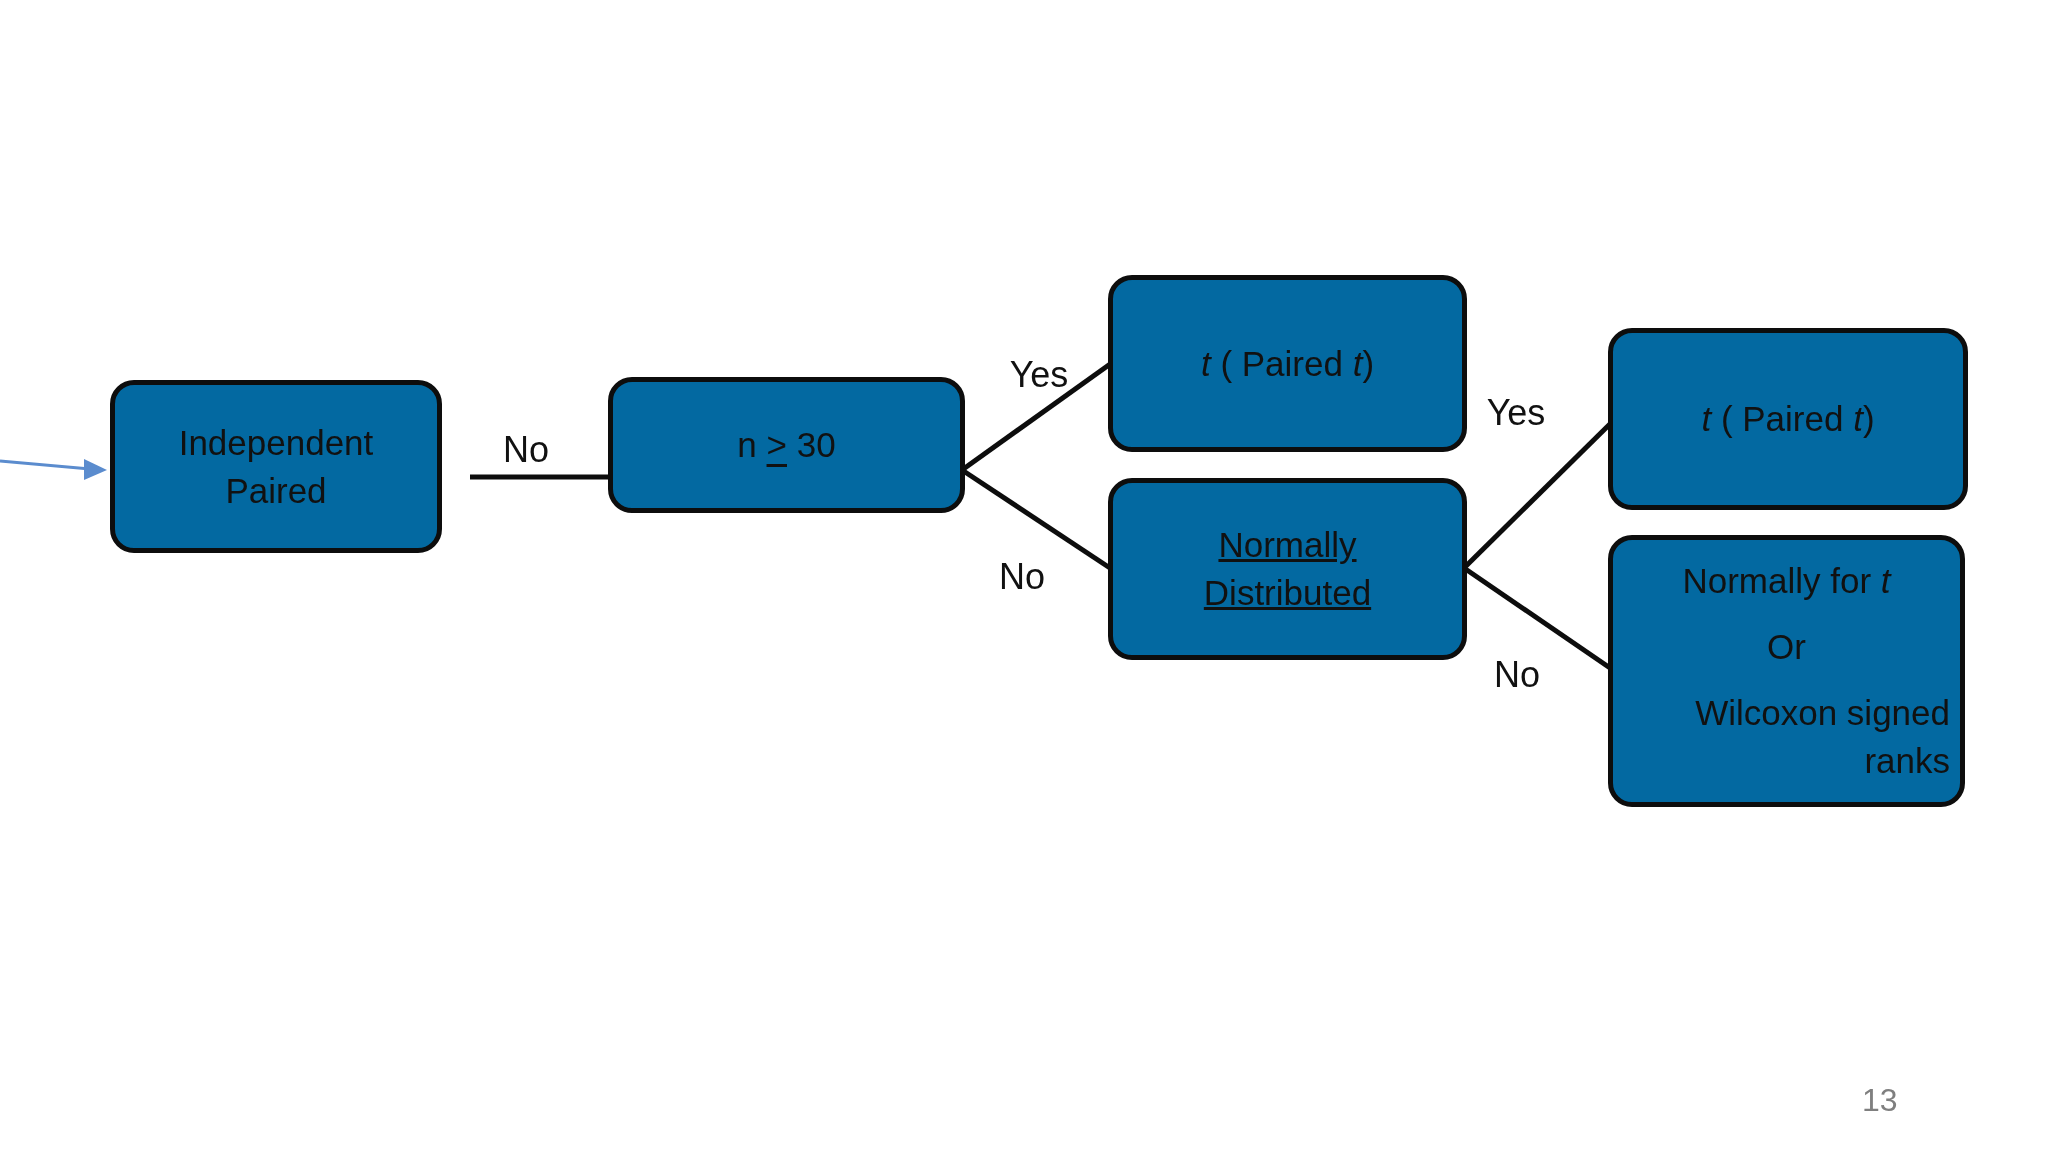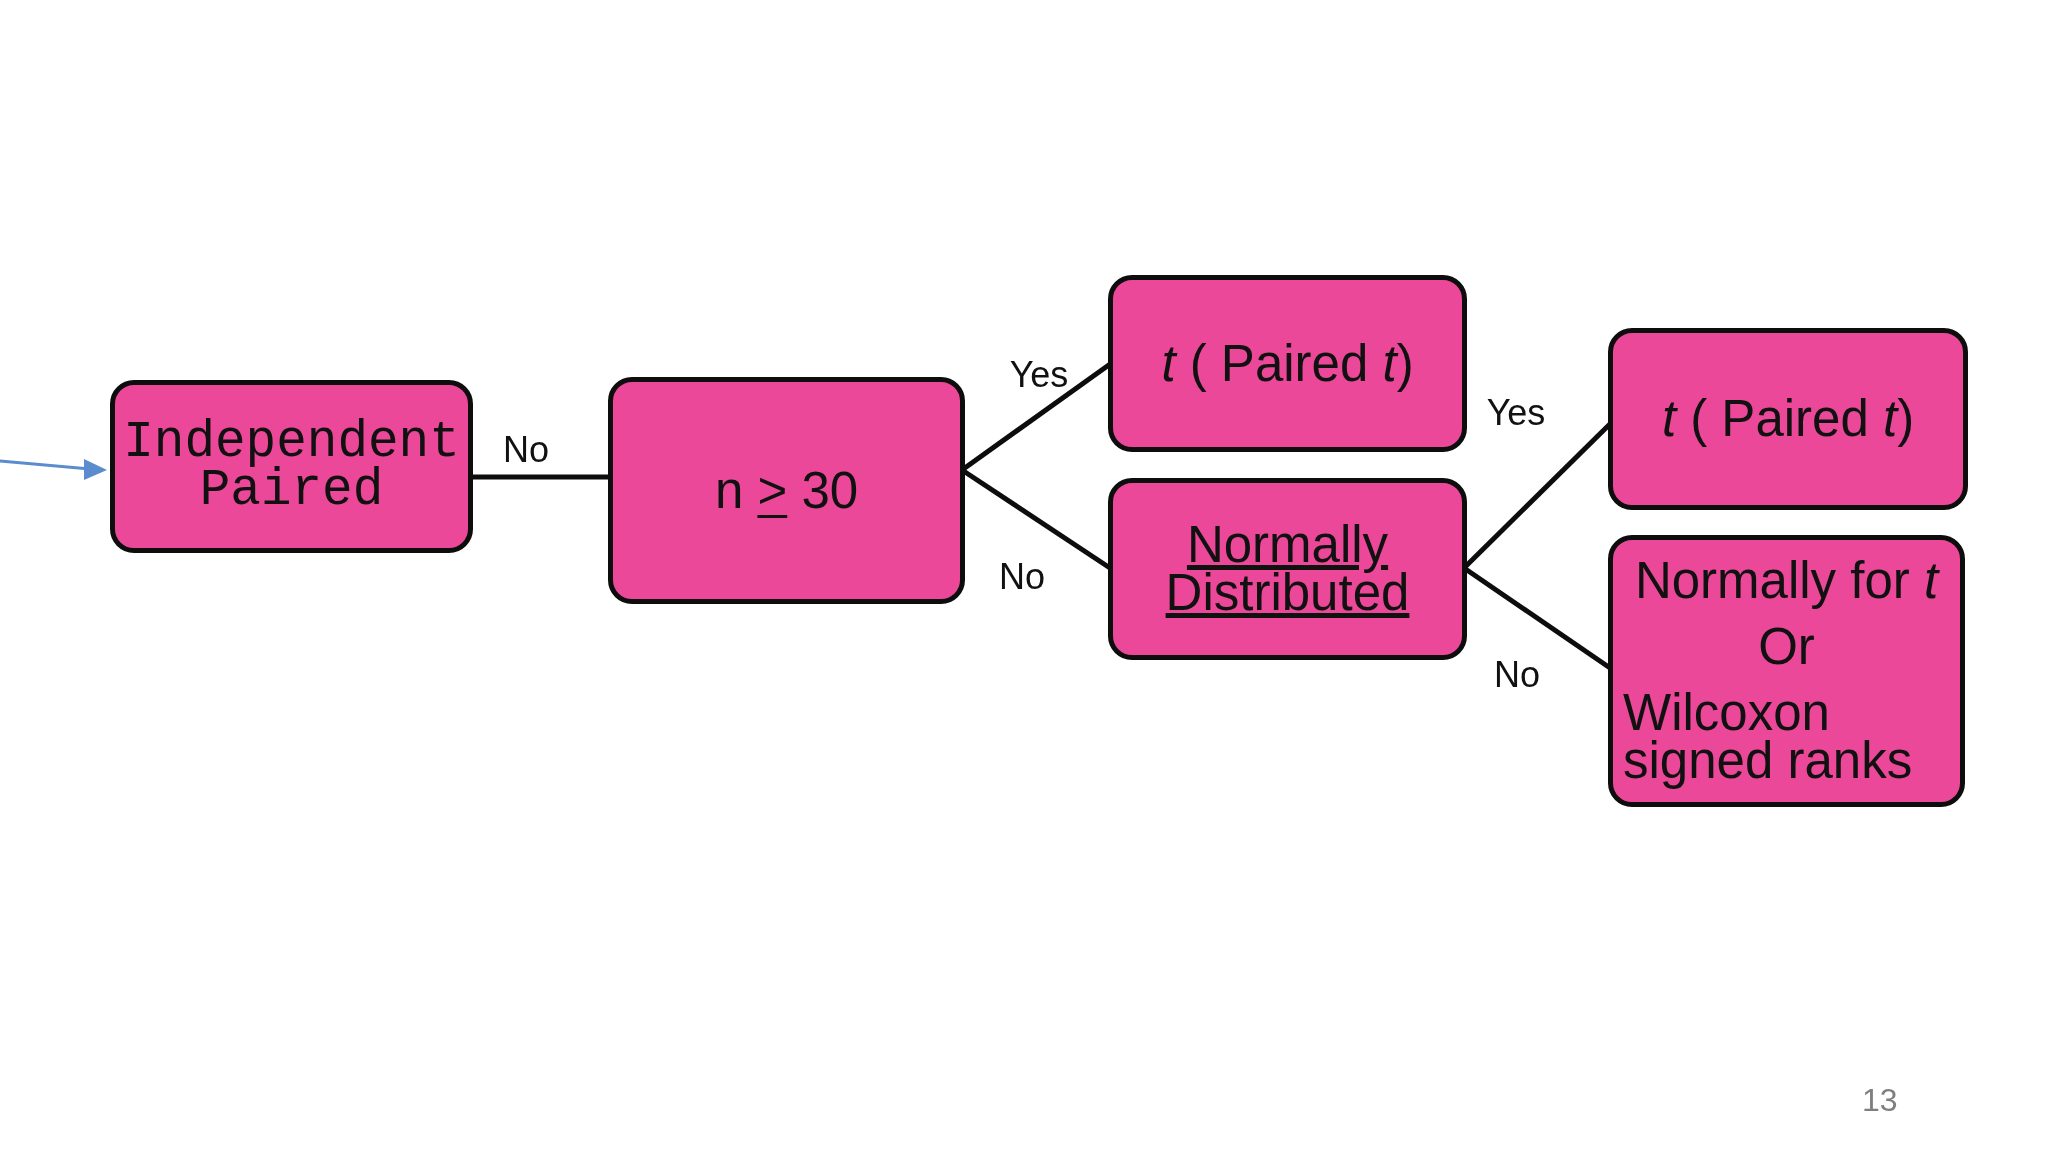--- a/index.html
+++ b/index.html
@@ -6,28 +6,28 @@
   body{
     width:2048px;height:1152px;position:relative;overflow:hidden;
     background:#ffffff;
     font-family:"Liberation Sans", sans-serif;
   }
   #slide{position:absolute;inset:0;}
   svg.wires{position:absolute;left:0;top:0;pointer-events:none;}
   .node{
     position:absolute;
     box-sizing:border-box;
-    background:#ec4899;
+    background:#0369a1;
     border:5px solid #0d0d0d;
     border-radius:24px;
     display:flex;flex-direction:column;
     justify-content:center;align-items:center;
-    text-align:left;
+    text-align:right;
     color:#111111;
-    font-size:51px;line-height:48px;
+    font-size:35px;line-height:48px;
     padding:0 10px;
   }
   .node.spaced .node-line{margin:9px 0;}
   .edge-label{
     position:absolute;
     transform:translate(-50%,-50%);
     font-size:36px;color:#111111;white-space:nowrap;
   }
   .page-number{
     position:absolute;left:1862px;top:1082px;
@@ -48,26 +48,26 @@
 
     <line x1="962" y1="470" x2="1113" y2="362" stroke="#0d0d0d" stroke-width="5"></line>
 
     <line x1="962" y1="470" x2="1113" y2="570" stroke="#0d0d0d" stroke-width="5"></line>
 
     <line x1="1464" y1="568" x2="1613" y2="421" stroke="#0d0d0d" stroke-width="5"></line>
 
     <line x1="1464" y1="568" x2="1613" y2="670" stroke="#0d0d0d" stroke-width="5"></line>
   </svg>
 
-  <div class="node" style="left:110px;top:380px;width:363px;height:173px;font-family:Liberation Mono, monospace;">
+  <div class="node" style="left:110px;top:380px;width:332px;height:173px;">
       <div class="node-line"><span>Independent</span></div>
       <div class="node-line"><span>Paired</span></div>
     </div>
 
-  <div class="node" style="left:608px;top:377px;width:357px;height:227px;">
+  <div class="node" style="left:608px;top:377px;width:357px;height:136px;">
       <div class="node-line"><span>n </span><span style="text-decoration: underline 3px; text-underline-offset: 7px;">&gt;</span><span> 30</span></div>
     </div>
 
   <div class="node" style="left:1108px;top:275px;width:359px;height:177px;">
       <div class="node-line"><span style="font-style: italic;">t</span><span> ( Paired </span><span style="font-style: italic;">t</span><span>)</span></div>
     </div>
 
   <div class="node" style="left:1108px;top:478px;width:359px;height:182px;text-decoration:underline;">
       <div class="node-line"><span>Normally</span></div>
       <div class="node-line"><span>Distributed</span></div>

